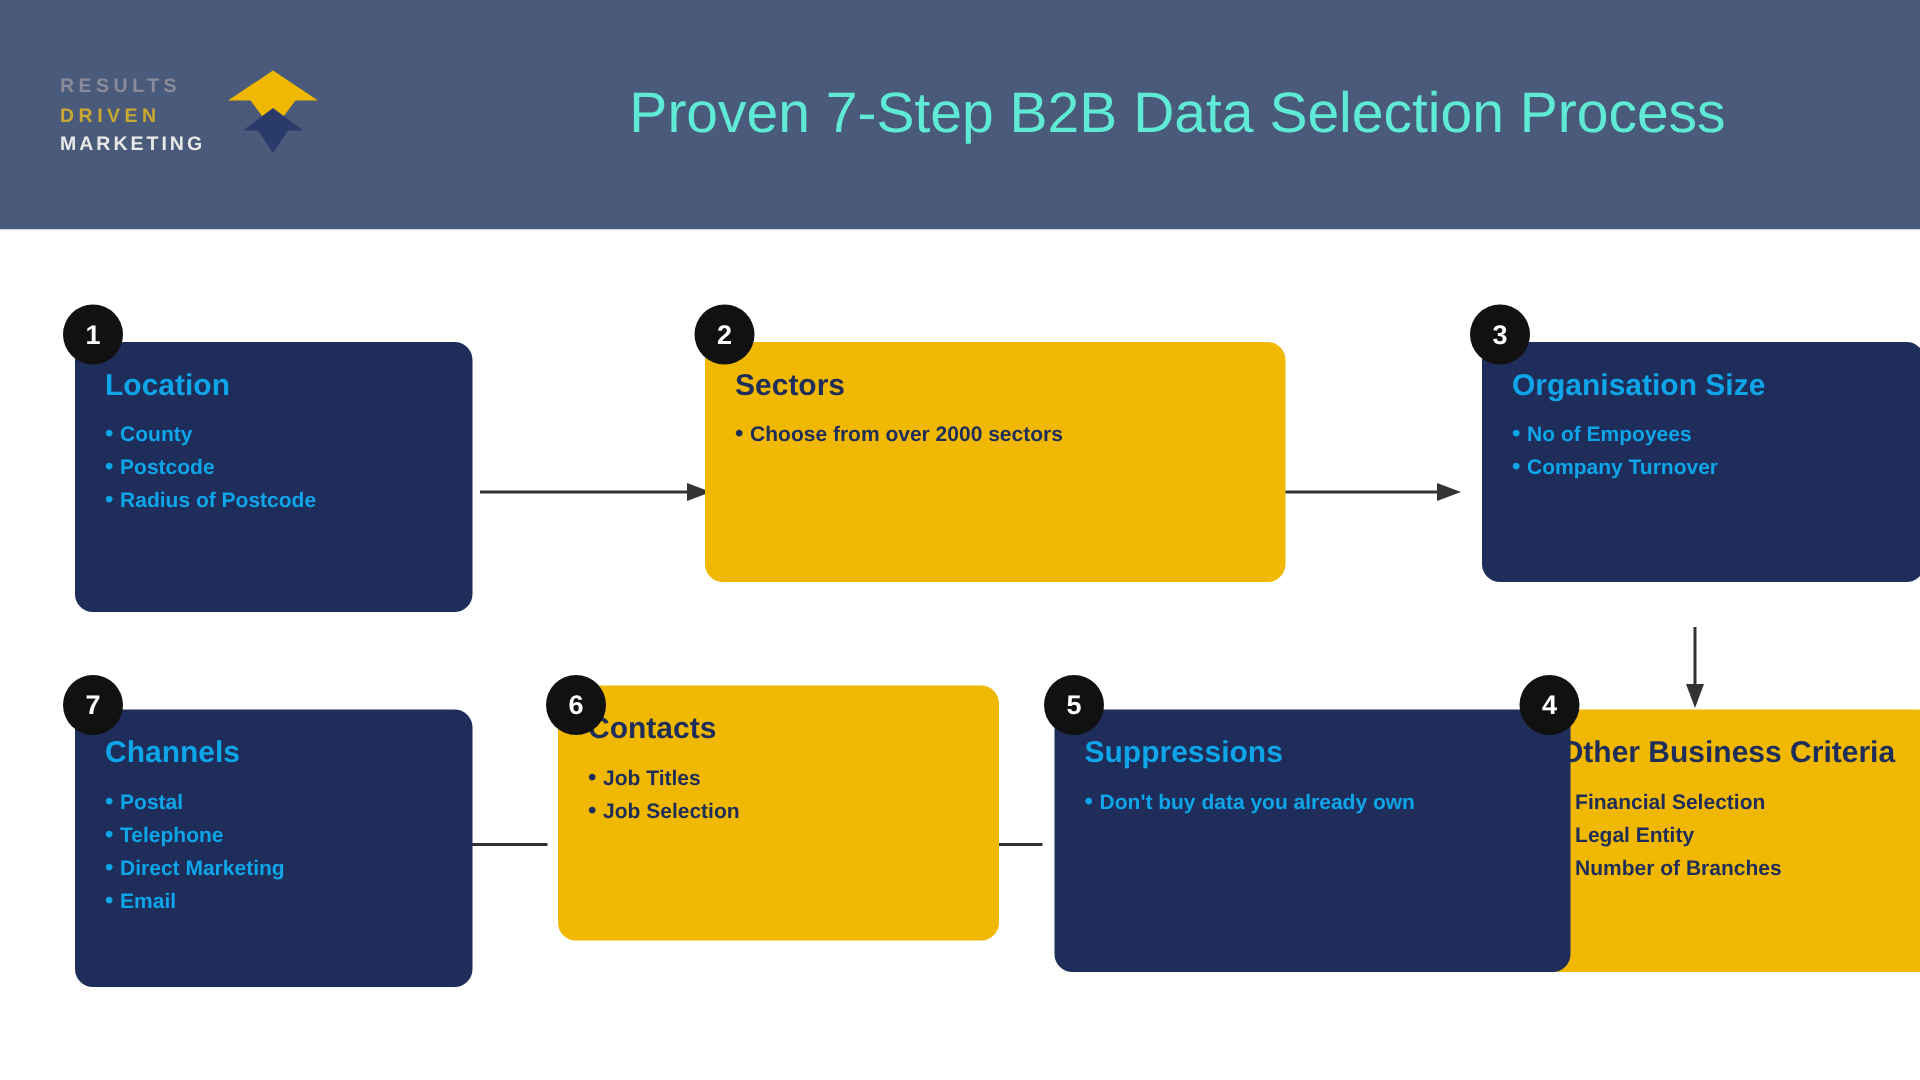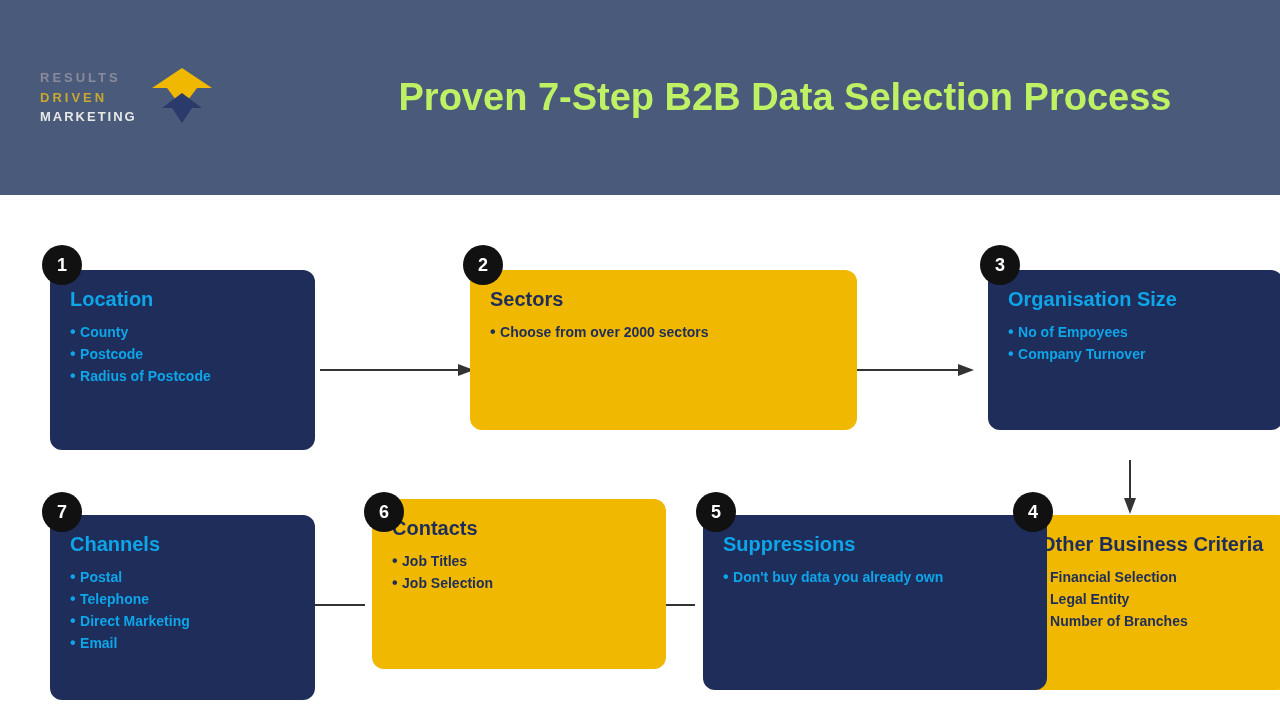--- a/index.html
+++ b/index.html
@@ -4,21 +4,21 @@
   <style>
     * { margin: 0; padding: 0; box-sizing: border-box; }
     body { font-family: Arial, sans-serif; background: #ffffff; width: 1280px; height: 720px; overflow: hidden; }
 
     
     .header {
       background: #4a5a7a;
       display: flex;
       align-items: center;
       padding: 15px 40px;
-      height: 195px;
+      height: 153px;
     }
     .logo-area {
       display: flex;
       align-items: center;
       gap: 10px;
       min-width: 270px;
     }
     .logo-text {
       font-size: 13px;
       font-weight: bold;
@@ -27,23 +27,23 @@
     .logo-text .results { color: #8a8a9a; letter-spacing: 3px; }
     .logo-text .driven { color: #c8a830; letter-spacing: 3px; }
     .logo-text .marketing { color: #e8e8e8; letter-spacing: 2px; }
     .logo-chevron {
       width: 70px;
       height: 70px;
     }
     .header-title {
       flex: 1;
       text-align: center;
-      color: #bef264;
+      color: #5eead4;
       font-size: 38px;
-      font-weight: 700;
+      font-weight: 400;
       padding-left: 20px;
     }
 
     
     .main {
       background: #ffffff;
       padding: 20px 30px 15px 30px;
       position: relative;
       height: 525px;
     }

